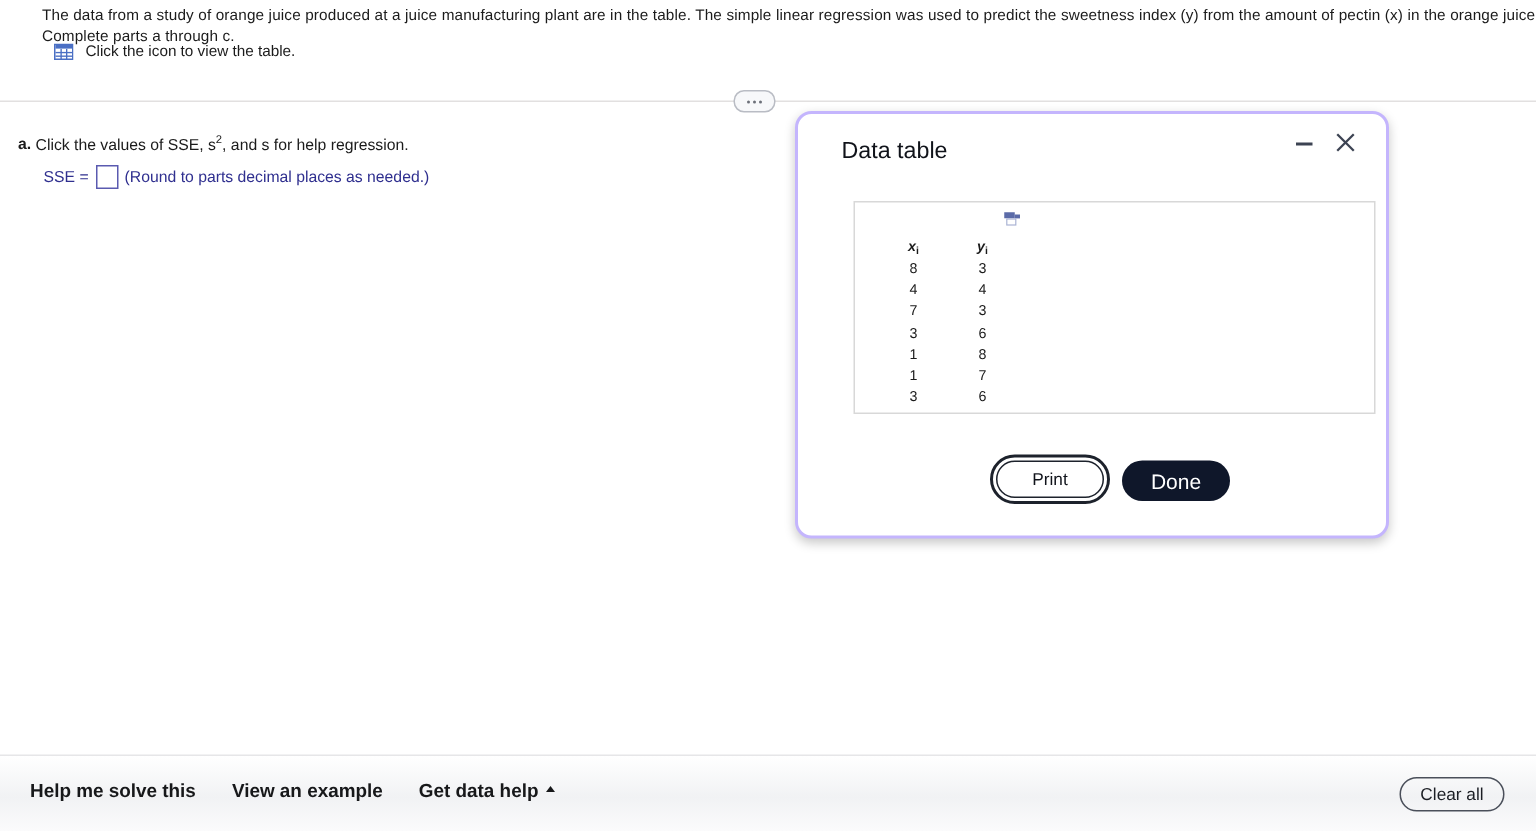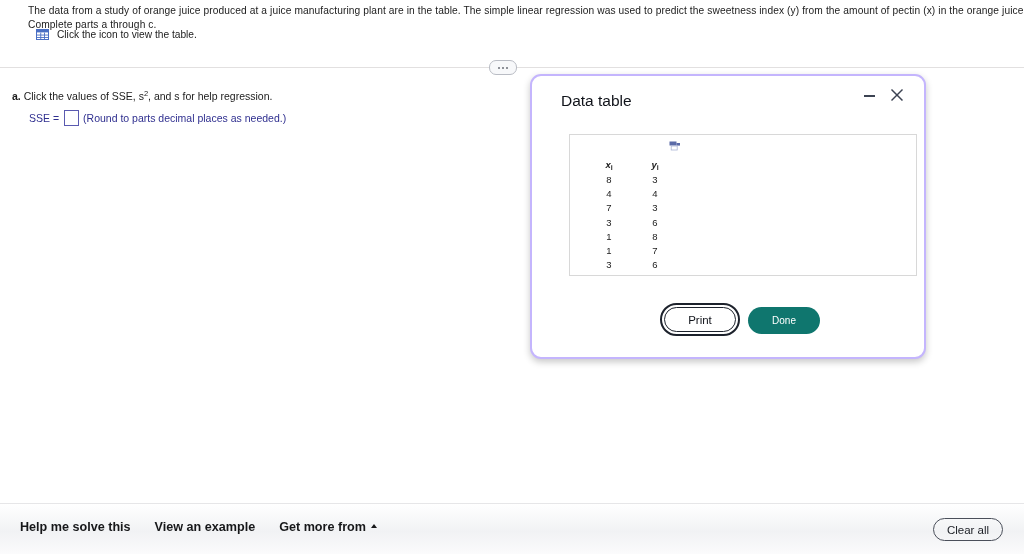--- a/index.html
+++ b/index.html
@@ -243,23 +243,23 @@
     cursor: pointer;
     outline: 2px solid #1d222c;
     outline-offset: 2.5px;
     padding: 0;
   }
   #done-button {
     width: 72px;
     height: 27px;
     border-radius: 14px;
     border: none;
-    background: #0f766e;
+    background: #0f172a;
     color: #ffffff;
-    font-size: 10px;
+    font-size: 14px;
     font-family: "Liberation Sans", sans-serif;
     cursor: pointer;
     padding: 0;
   }
 
   
   #bottom-bar {
     position: absolute;
     left: 0;
     bottom: 0;
@@ -439,21 +439,21 @@
 <div id="bottom-bar">
 
   <div id="bottom-left">
     <span class="bottom-link">
       <span>Help me solve this</span>
     </span>
     <span class="bottom-link">
       <span>View an example</span>
     </span>
     <span class="bottom-link">
-      <span>Get more from</span>
+      <span>Get data help</span>
       <span class="caret-up"></span>
     </span>
   </div>
 
   <div id="bottom-right">
     <button id="clear-all-button">Clear all</button>
   </div>
 </div>
 
 </body></html>

